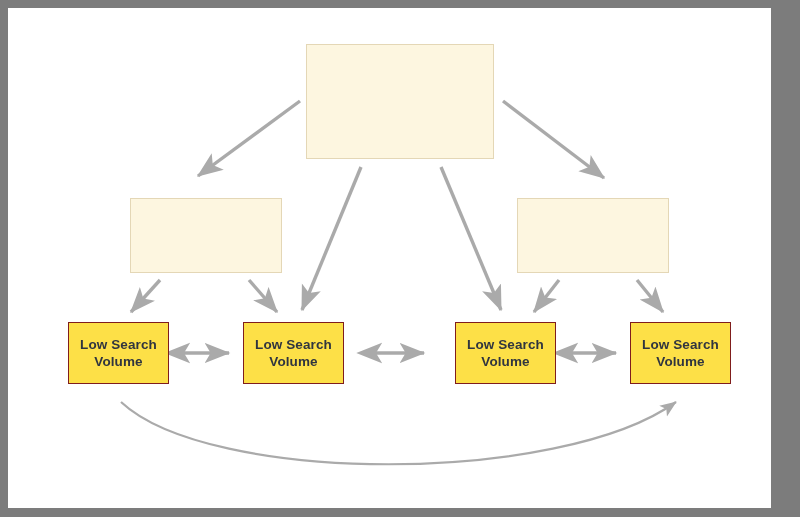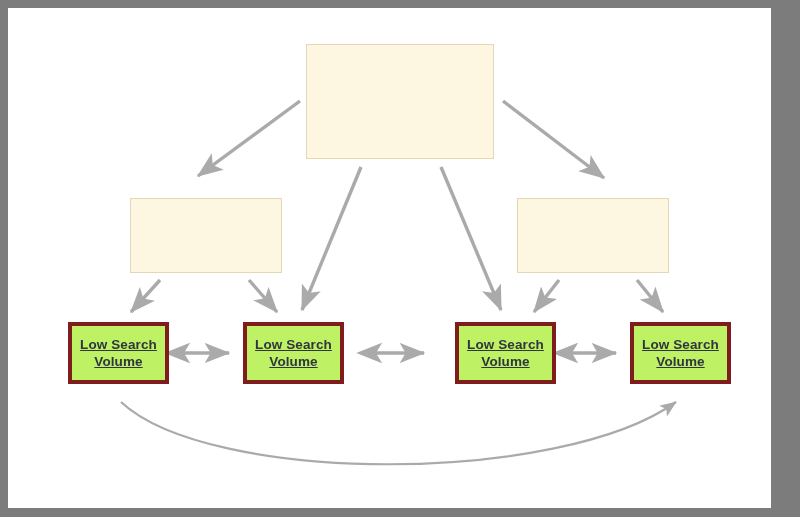--- a/index.html
+++ b/index.html
@@ -42,28 +42,27 @@
     display: flex;
     align-items: center;
     justify-content: center;
     text-align: center;
   }
   .node-cream {
     background: #fdf6e0;
     border: 1px solid #e4d7b6;
   }
   .node-blue {
-    background: #bef264;
-    border: 4px solid #7f1d1d;
+    background: #fde047;
+    border: 1px solid #7f1d1d;
     color: #30353f;
     font-size: 13.5px;
     font-weight: bold;
     line-height: 1.28;
     letter-spacing: .1px;
-    text-decoration: underline;
   }
   .node-label {
     display: block;
     padding: 0 6px;
     white-space: pre-line;
   }
 </style>
 </head>
 <body>
 

